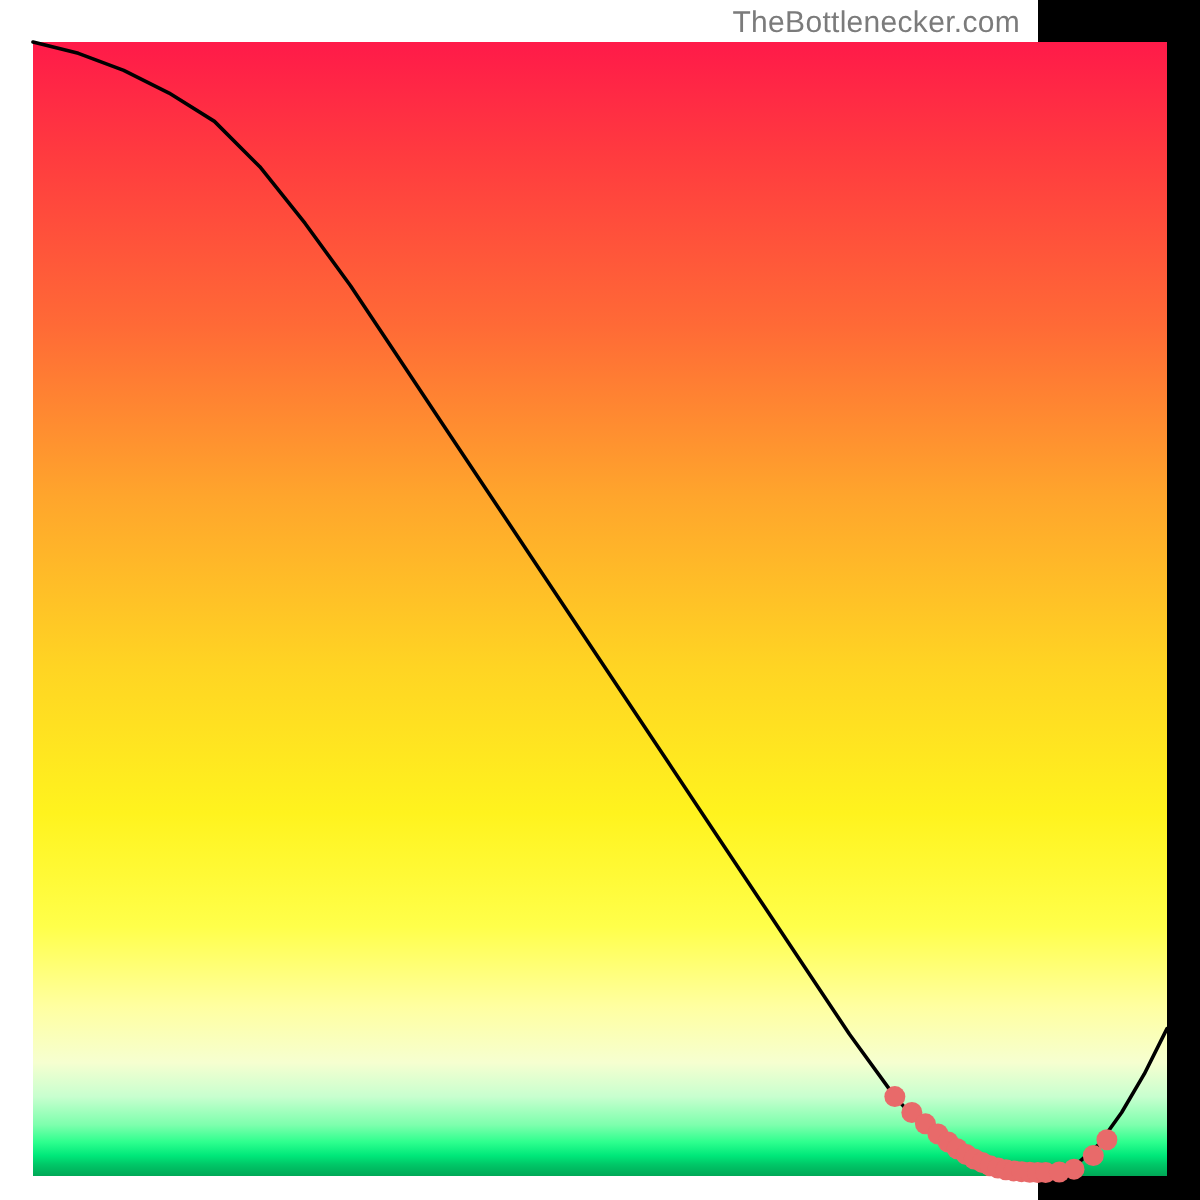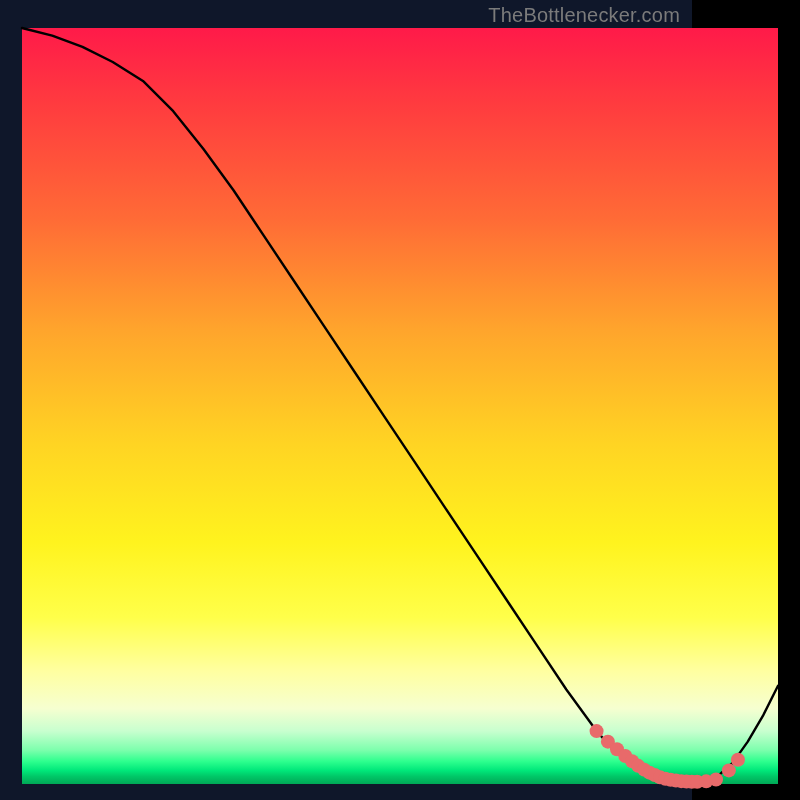--- a/index.html
+++ b/index.html
@@ -1,17 +1,17 @@
 <!DOCTYPE html>
 <html><head>
 <meta charset="utf-8">
 <style>
   * { margin: 0; padding: 0; box-sizing: border-box; }
   html, body { width: 800px; height: 800px; background: #000; overflow: hidden; }
-  .wrap { position: relative; width: 692px; height: 800px; background: #0f172a; }
+  .wrap { position: relative; width: 692px; height: 800px; background: #ffffff; }
   .attribution {
     position: absolute;
     top: 4px;
     right: 12px;
     font-family: Arial, Helvetica, sans-serif;
     font-size: 20px;
     color: #7b7b7b;
     letter-spacing: 0.2px;
   }
   .plot {

